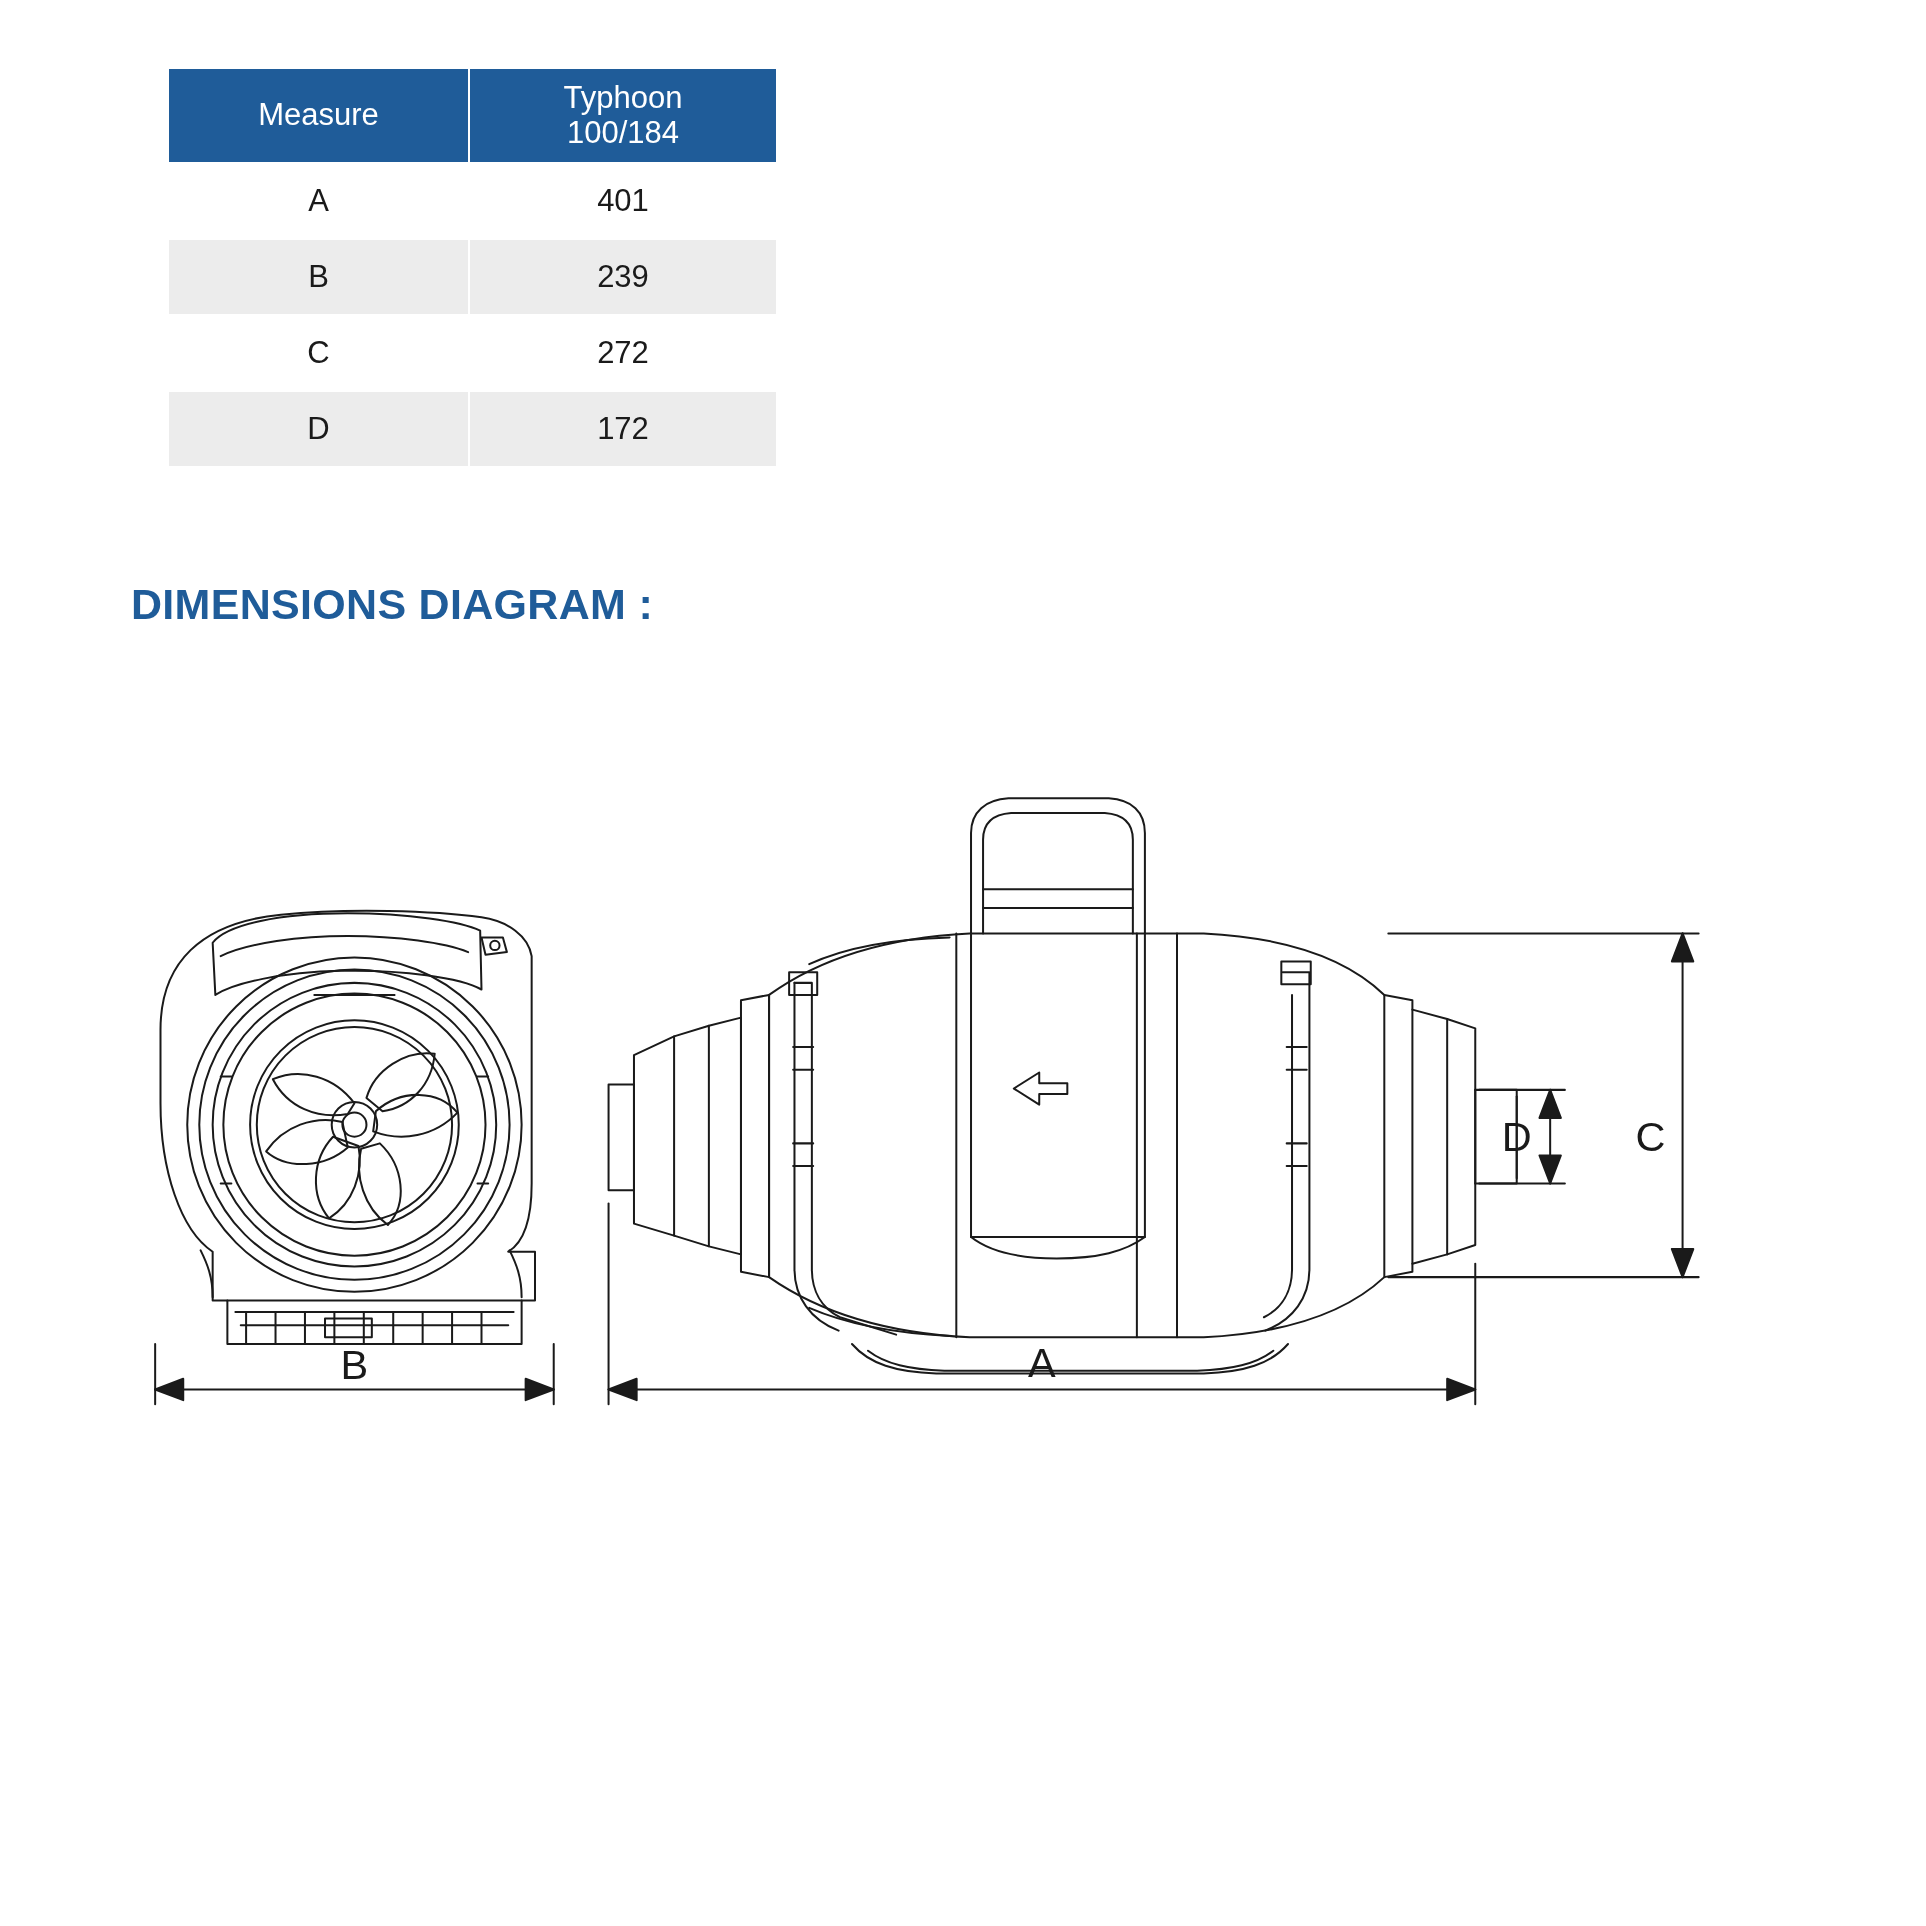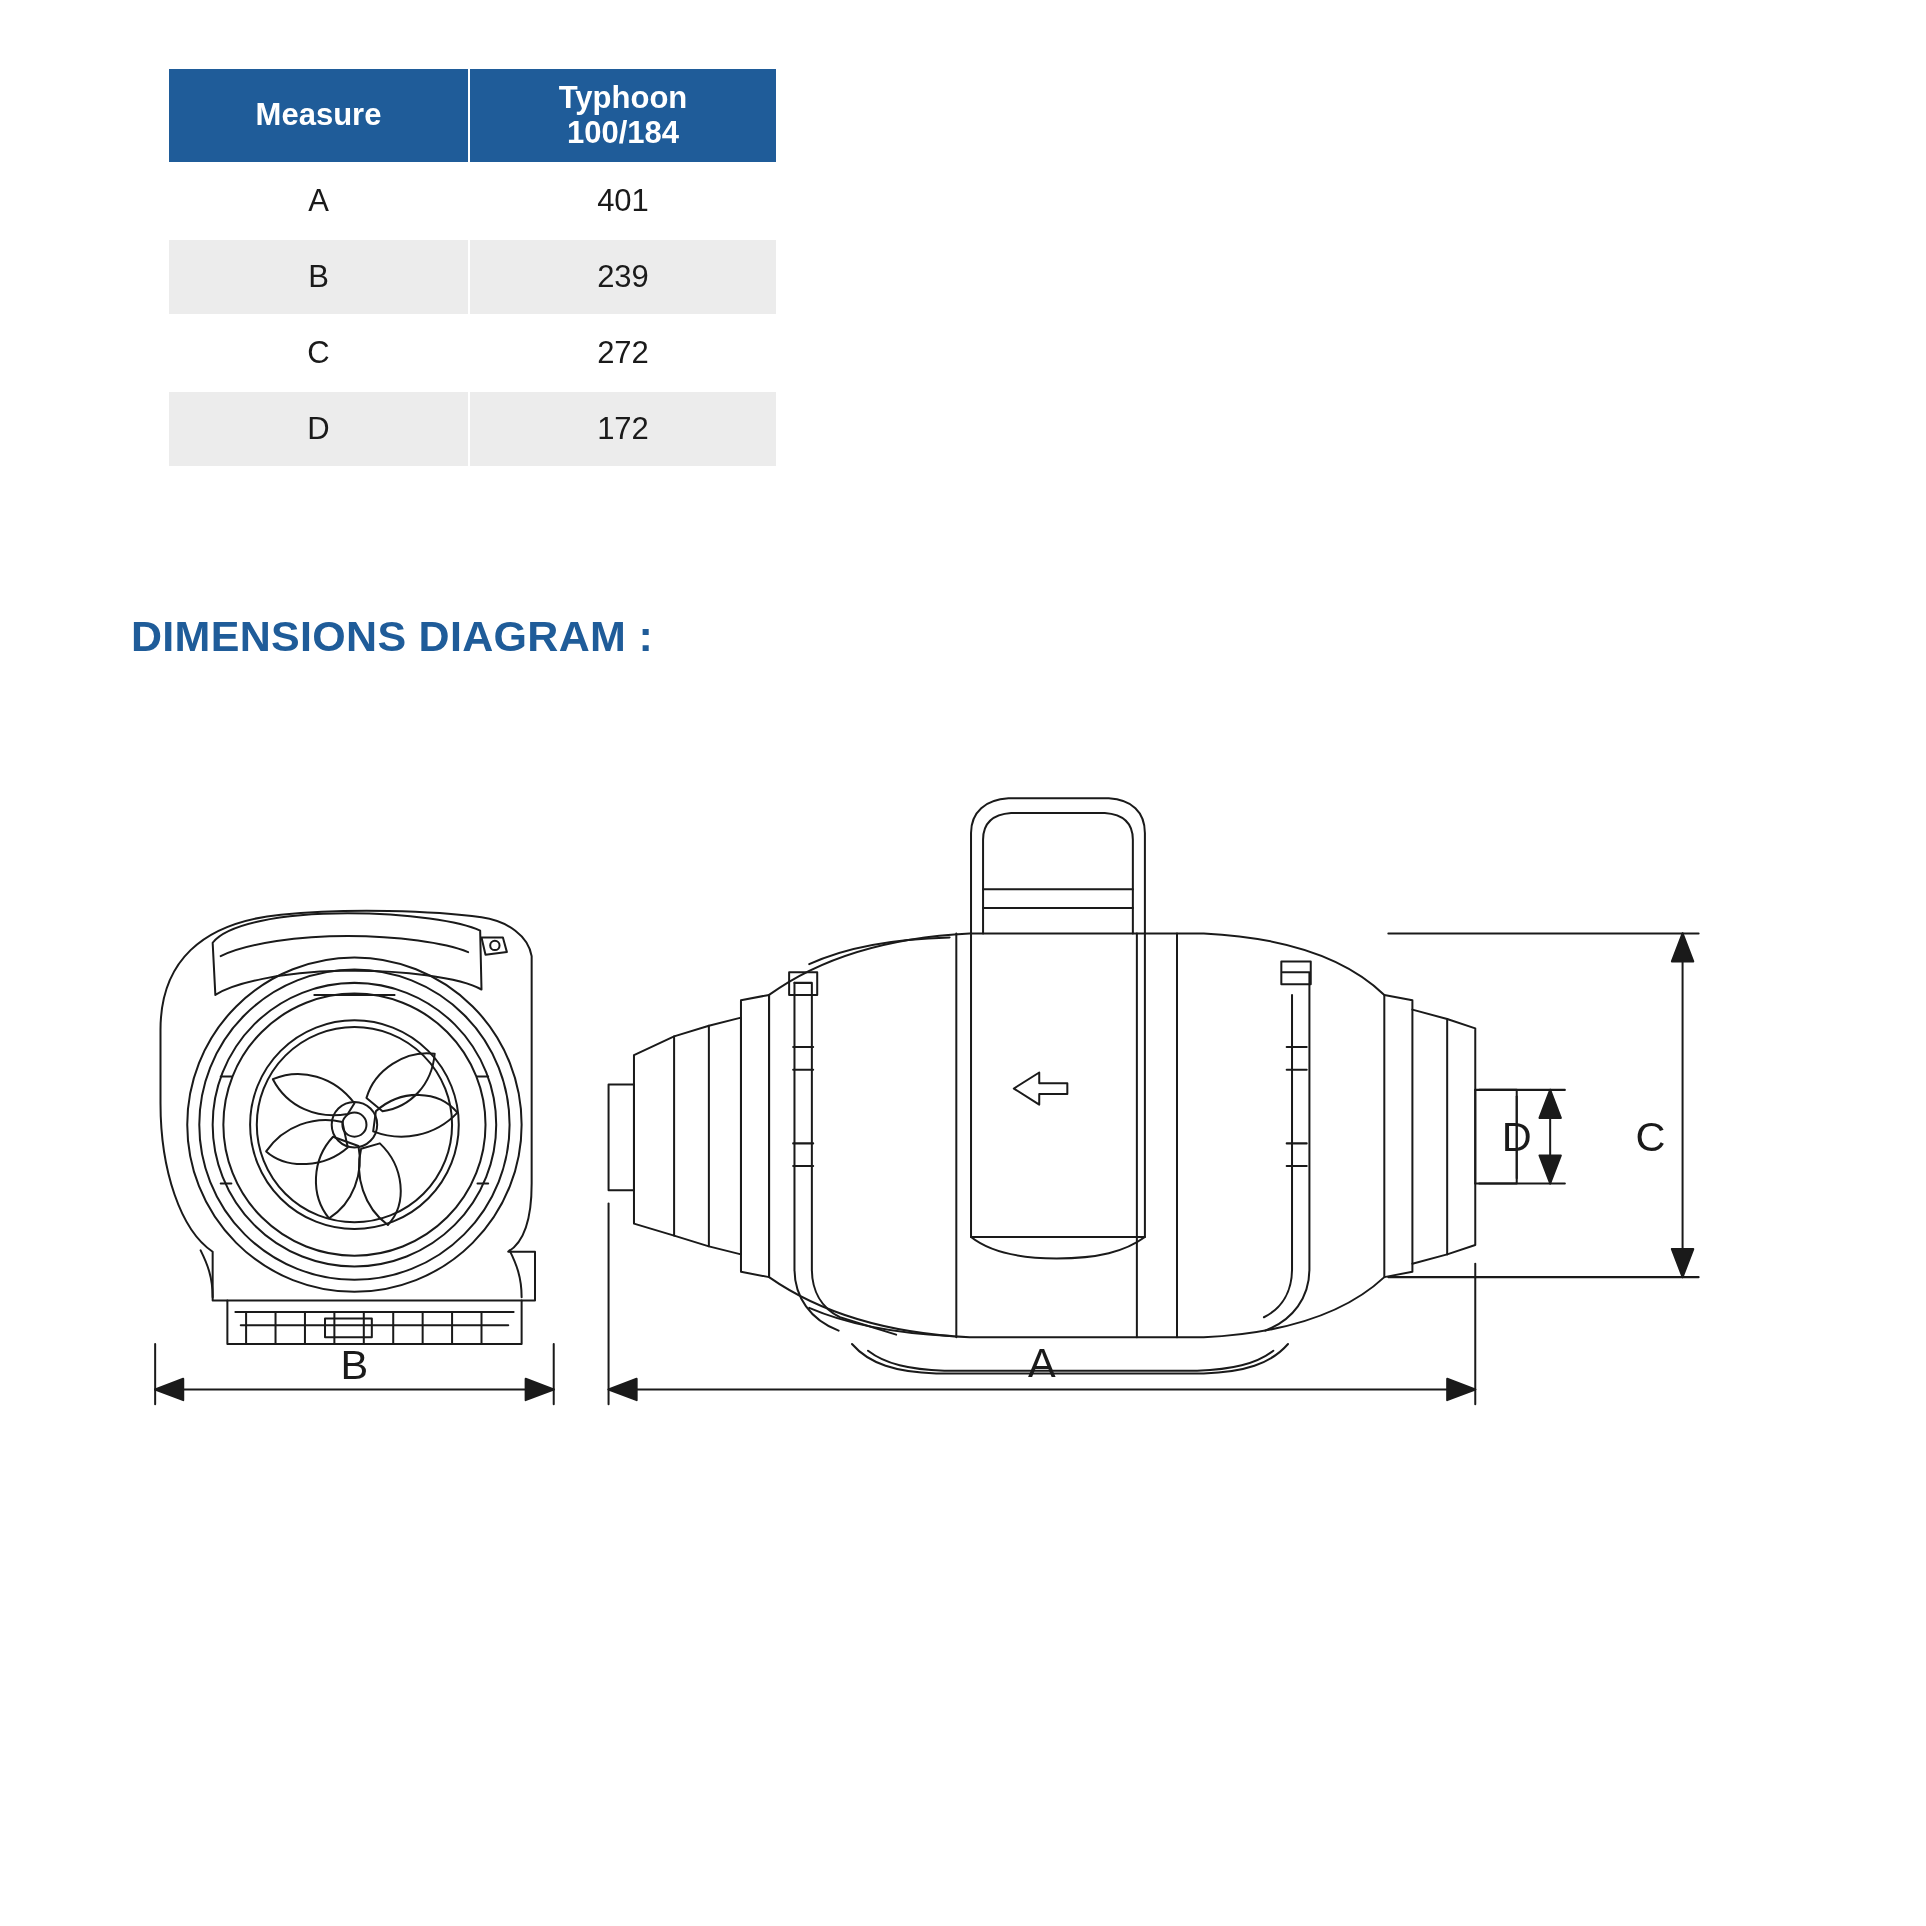--- a/index.html
+++ b/index.html
@@ -21,21 +21,21 @@
     position: absolute;
     left: 167px;
     top: 67px;
     border-collapse: collapse;
     width: 609px;
     table-layout: fixed;
   }
   .dim-table th {
     background: #1f5c99;
     color: #ffffff;
-    font-weight: 700;
+    font-weight: 400;
     font-size: 31px;
     padding: 12px 6.7px;
     line-height: 1.12;
     text-align: center;
     border: 2px solid #ffffff;
   }
   .dim-table td {
     font-size: 31px;
     font-weight: 400;
     text-align: center;
@@ -47,21 +47,21 @@
   .dim-table tr.alt td {
     background: #ececec;
   }
   .dim-table col.c1 { width: 301px; }
   .dim-table col.c2 { width: 308px; }
 
   
   .section-title {
     position: absolute;
     left: 131px;
-    top: 612px;
+    top: 580px;
     font-size: 43px;
     font-weight: bold;
     color: #1f5c99;
     letter-spacing: 0.3px;
     white-space: nowrap;
   }
 
   
   .diagram-wrap {
     position: absolute;

